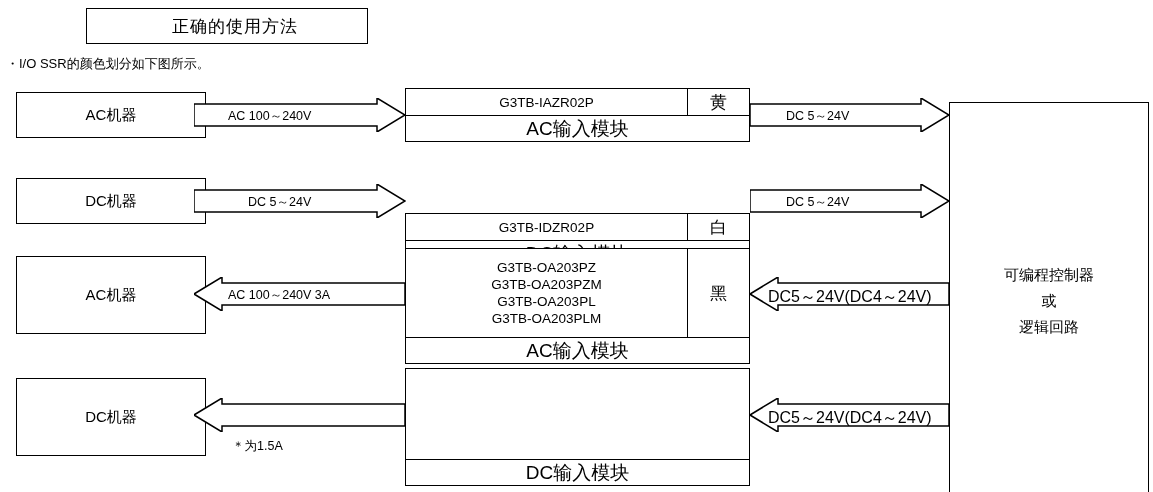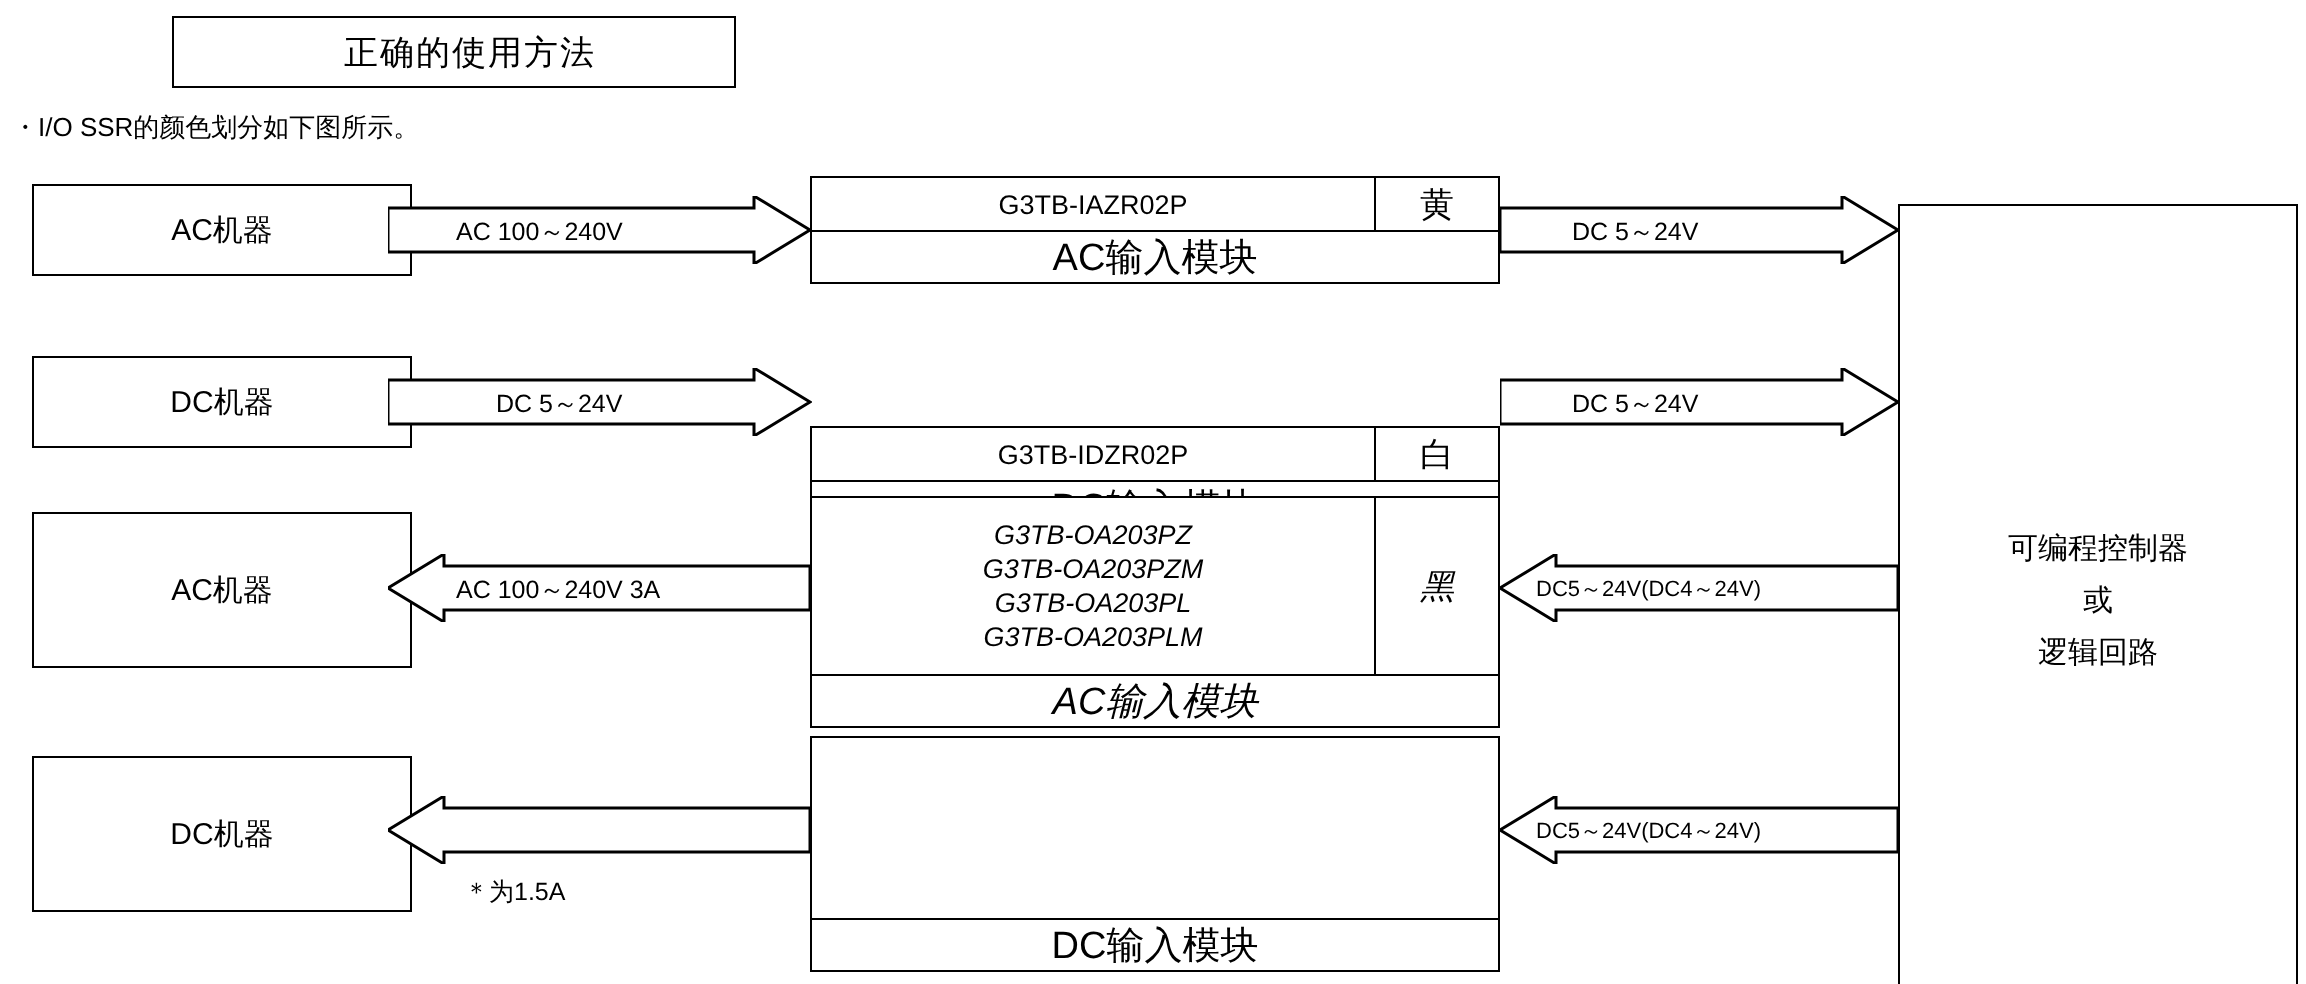--- a/index.html
+++ b/index.html
@@ -27,21 +27,21 @@
   }
   
   .dev{left:4px;width:190px;font-size:15px;margin-left:12px;}
   .dev1{top:14px;height:46px;}
   .dev2{top:100px;height:46px;}
   .dev3{top:178px;height:78px;}
   .dev4{top:300px;height:78px;}
   .mod-outer{position:absolute;border:1.5px solid #000;background:#fff;box-sizing:border-box;left:405px;width:345px;padding-left:16px;}
   .mod1{top:10px;height:54px;}
   .mod2{top:96px;height:54px;margin-top:39px;}
-  .mod3{top:170px;height:116px;font-style:italic;}
+  .mod3{top:170px;height:116px;}
   .mod4{top:290px;height:118px;}
 
   .mod-top{position:absolute;left:0;right:0;top:0;display:flex;box-sizing:border-box;}
   .mod-names{flex:1;display:flex;flex-direction:column;align-items:center;justify-content:center;
     font-size:13.5px;line-height:17px;padding:3px 0;box-sizing:border-box;}
   .mod-names .ln{white-space:pre;}
   .mod-color{width:62px;border-left:1.5px solid #000;display:flex;align-items:center;justify-content:center;
     font-size:17px;box-sizing:border-box;}
   .mod-bottom{position:absolute;left:0;right:0;bottom:0;height:26px;border-top:1.5px solid #000;
     display:flex;align-items:center;justify-content:center;font-size:19px;box-sizing:border-box;}
@@ -51,21 +51,21 @@
     position:absolute;left:949px;top:24px;width:200px;height:398px;
     border:1.5px solid #000;background:#fff;box-sizing:border-box;
     display:flex;flex-direction:column;align-items:center;justify-content:center;
     font-size:15px;line-height:26px;text-align:center;
   }
 
   
   .arrow{position:absolute;}
   .arrow svg{display:block;}
   .lbl{position:absolute;font-size:12.5px;white-space:nowrap;}
-  .lbl.sm{font-size:11px;}
+  .lbl.sm{font-size:16px;}
 </style>
 </head>
 <body>
 
 <div class="title-box">
   <span>正确的使用方法</span>
 </div>
 
 <div class="note">・I/O SSR的颜色划分如下图所示。</div>
 

